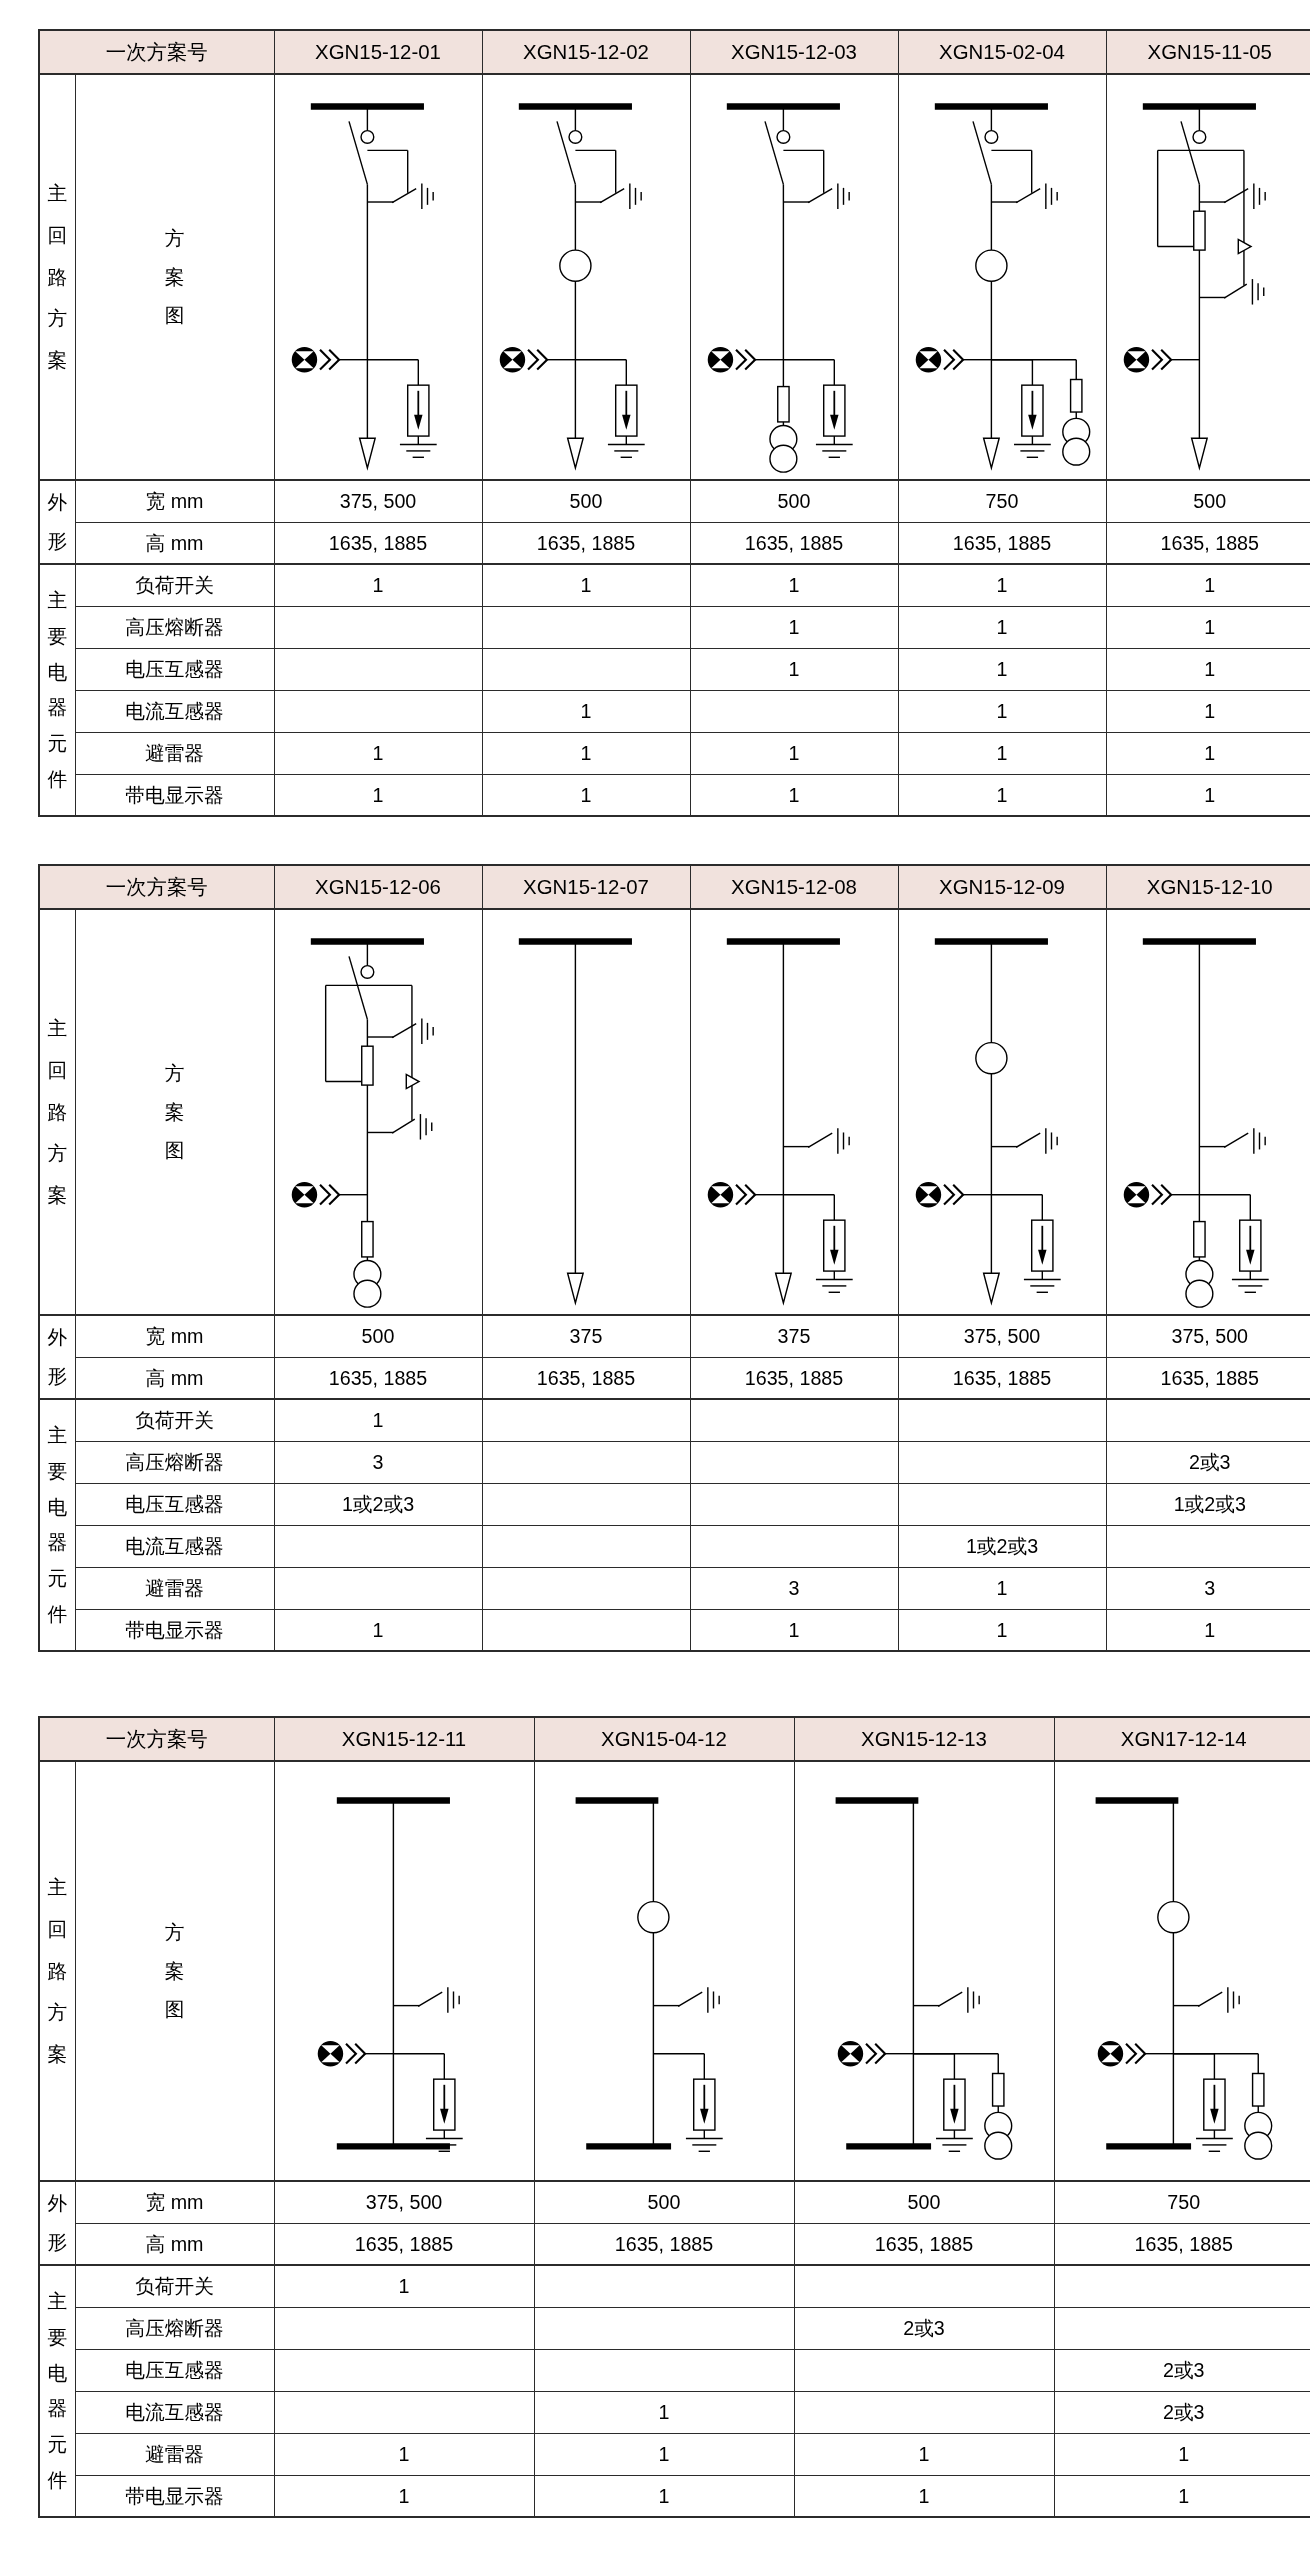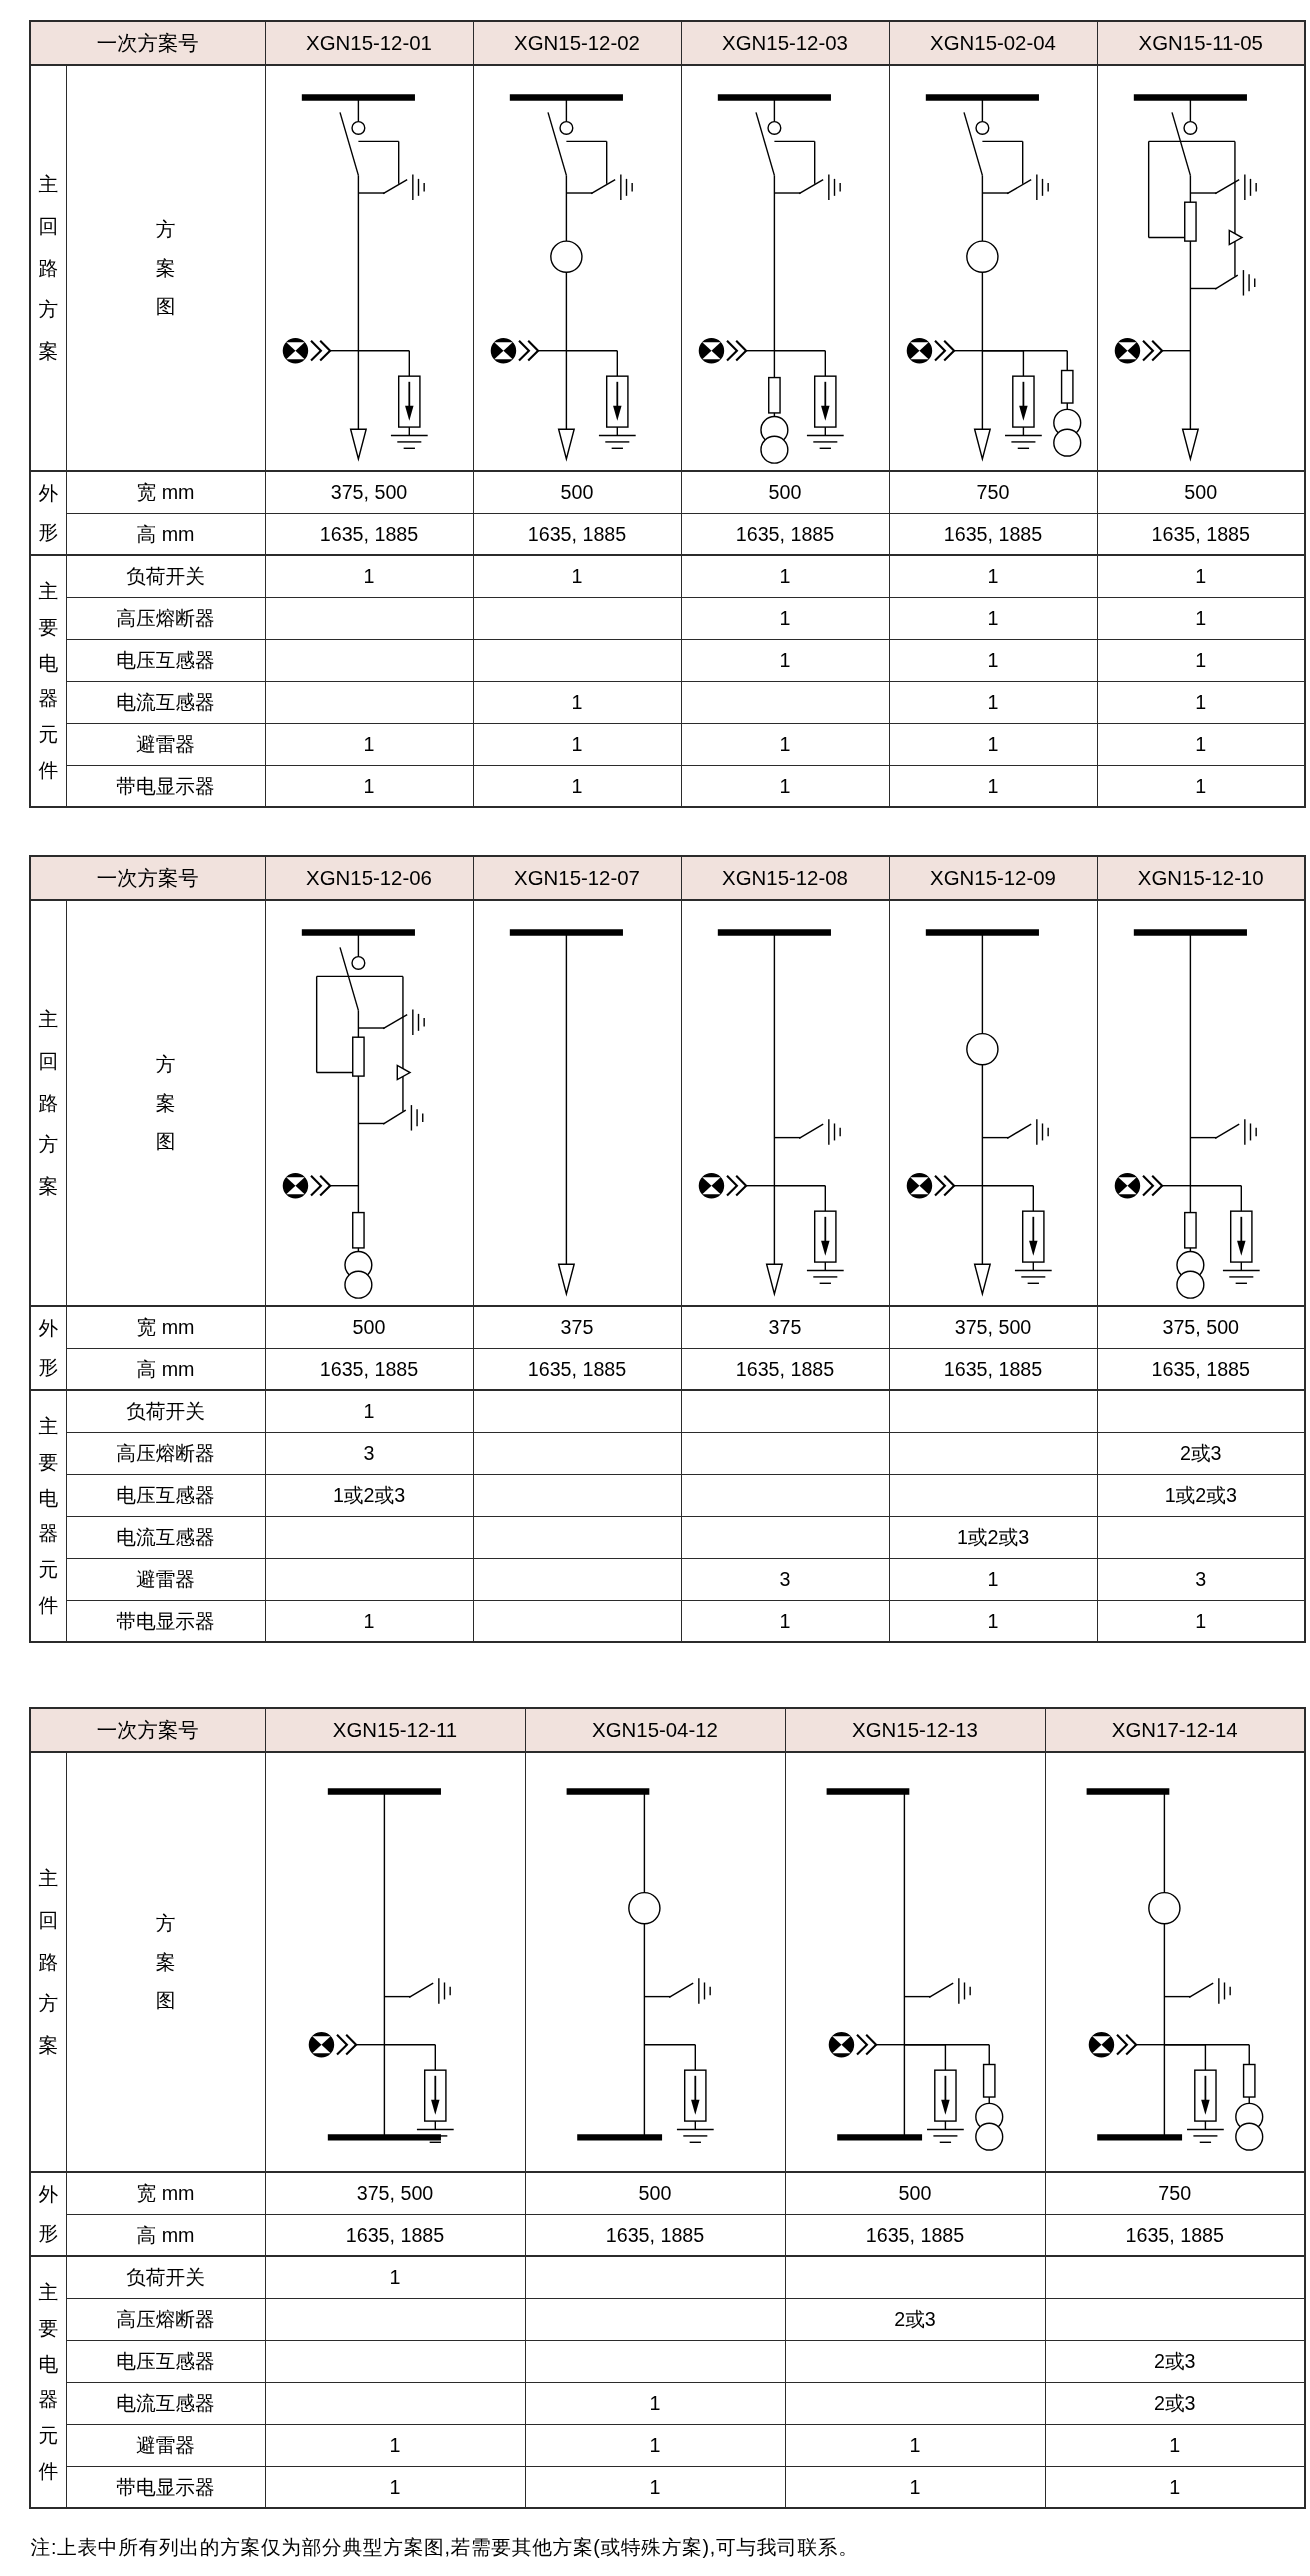--- a/index.html
+++ b/index.html
@@ -8,21 +8,21 @@
   table{border-collapse:collapse;table-layout:fixed;width:1274px;border:2.2px solid #2b2b2b;}
   td{border:1.5px solid #2b2b2b;text-align:center;vertical-align:middle;font-size:19.7px;padding:0;
      overflow:hidden;}
   thead td{background:#f1e2dd;font-size:20.4px;border-bottom:2.2px solid #2b2b2b;}
   .r-head{height:44px;}
   .r-diagram{height:406px;}
   .t3 .r-diagram{height:420px;}
   .r-dim{height:42px;}
   .r-comp{height:42px;}
   .sep-top td{border-top:2.2px solid #2b2b2b;}
-  .tbl{margin:0;}
+  .tbl{margin:9px;}
   .tbl.t2{margin-top:47px;}
   .tbl.t3{margin-top:64px;}
   .vtext{display:flex;flex-direction:column;align-items:center;justify-content:center;}
   .vtext span{display:block;line-height:1;}
   .gap-lg{gap:22px;}
   .gap-md{gap:19px;}
   .gap-sm{gap:16px;}
   .diagram-cell svg{display:block;margin:5.8px auto 0 auto;}
   .note{font-size:19.7px;margin:25px 0 0 1.5px;letter-spacing:0.7px;}
 </style>
@@ -793,15 +793,14 @@
           <tr class="r-comp">
             <td>带电显示器</td>
             <td>1</td>
             <td>1</td>
             <td>1</td>
             <td>1</td>
           </tr>
         </tbody>
       </table>
     </section>
-  <p class="note">注:上表中所有列出的方案仅为部分典型方案图,若需要其他方案(或特殊方案),可与我司联系。</p>
 </main>
 
 
 </body></html>

